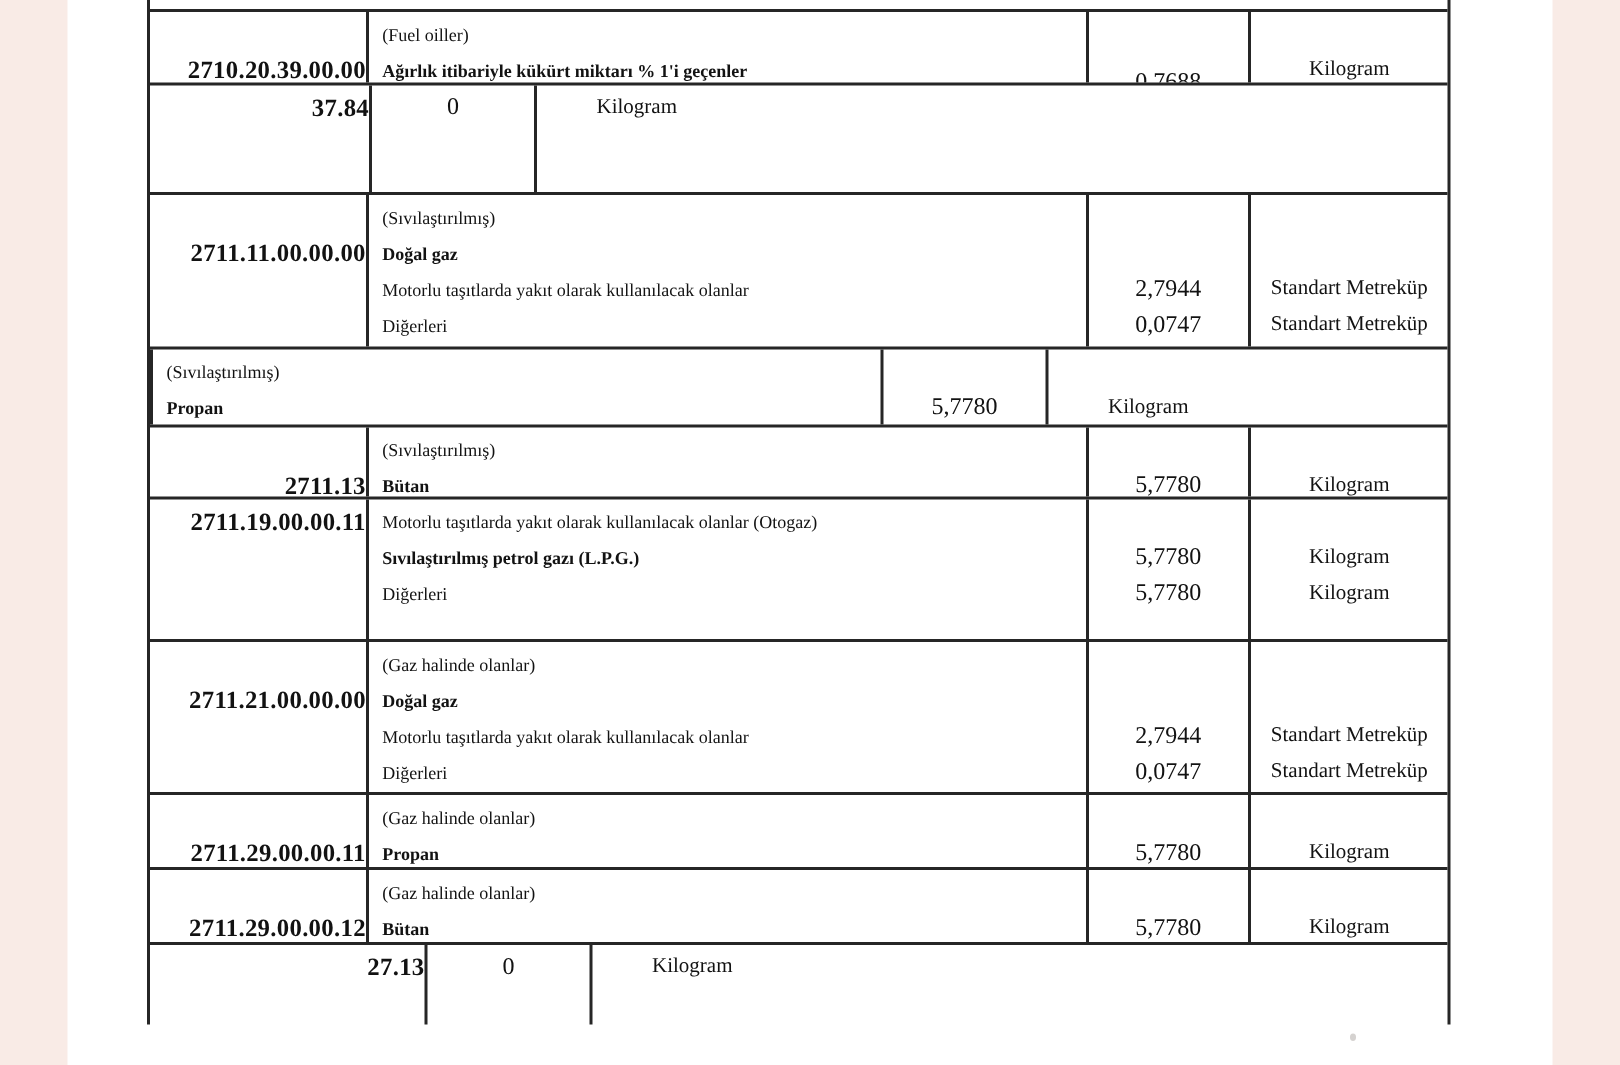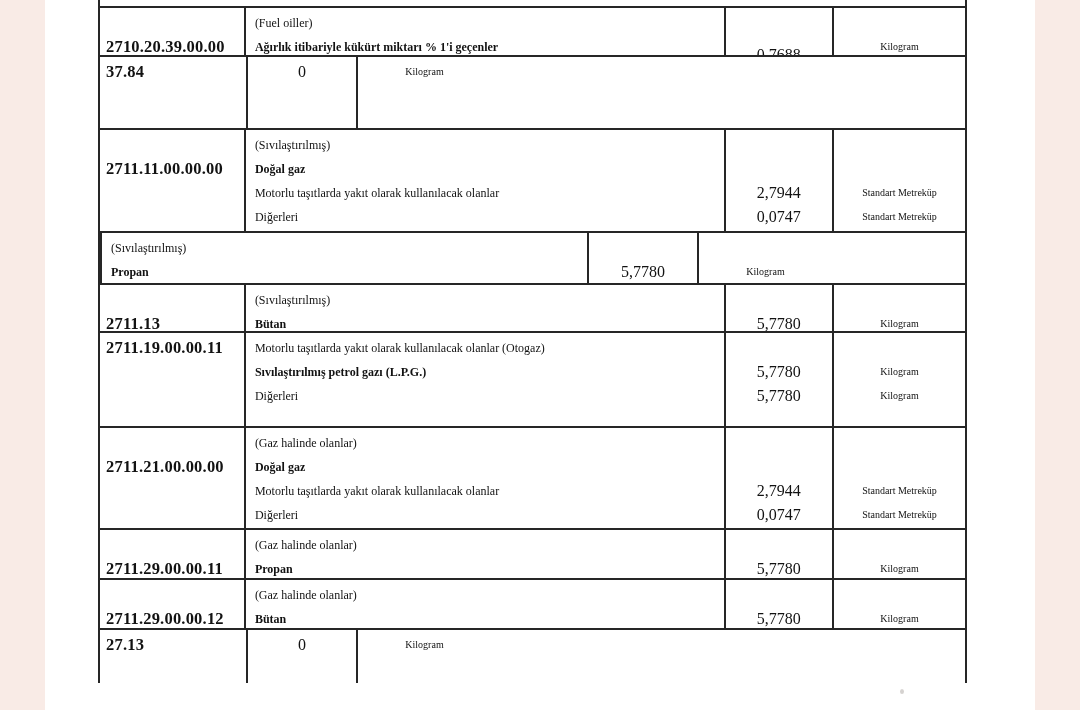--- a/index.html
+++ b/index.html
@@ -28,21 +28,21 @@
     box-sizing: border-box;
     border-bottom: 2px solid #262626;
   }
   .row {
     display: flex;
     box-sizing: border-box;
     border-bottom: 2px solid #262626;
   }
   .row.last { border-bottom: none; }
   .cell { box-sizing: border-box; position: relative; overflow: hidden; }
-  .cell.code { width: 146px; padding-left: 6px; }
+  .cell.code { width: 146px; padding-left: 6px; text-align: right; }
   .cell.desc { width: 487px; border-left: 2px solid #262626; padding-left: 9px; padding-top: 3px; }
   .cell.amount { width: 110px; border-left: 2px solid #262626; }
   .cell.unit { width: 135px; border-left: 2px solid #262626; }
   .code-text {
     display: block;
     font-weight: bold;
     font-size: 16.5px;
     line-height: 24px;
     letter-spacing: 0.2px;
   }
@@ -51,21 +51,21 @@
     line-height: 24px;
     white-space: pre-wrap;
   }
   .desc-line.bold { font-weight: bold; font-family: Liberation Serif, serif; }
   .val {
     position: absolute; left: 0; width: 100%;
     text-align: center;
     font-size: 16px;
     line-height: 24px;
   }
-  .unit .val { font-size: 10px; }
+  .unit .val { font-size: 14px; }
   .speck {
     position: absolute; left: 855px; top: 689px;
     width: 4px; height: 5px; border-radius: 50%;
     background: #b9b4b1; opacity: .6;
   }
 </style>
 </head>
 <body>
 
 <div class="stage">
@@ -214,21 +214,21 @@
             <div class="desc-line bold">Bütan</div>
           </div>
     <div class="cell amount">
             <span class="val" style="top: 27px;">5,7780</span>
           </div>
     <div class="cell unit">
             <span class="val" style="top: 27px;">Kilogram</span>
           </div>
   </div>
 
-  <div class="row last" style="height: 53px;">
+  <div class="row last" style="height: 53px; padding-left: 37px;">
     <div class="cell code">
       <span class="code-text" style="margin-top: 3px;">27.13</span>
     </div>
     <div class="cell amount">
             <span class="val" style="top: 3px;">0</span>
           </div>
     <div class="cell unit">
             <span class="val" style="top: 3px;">Kilogram</span>
           </div>
   </div>

